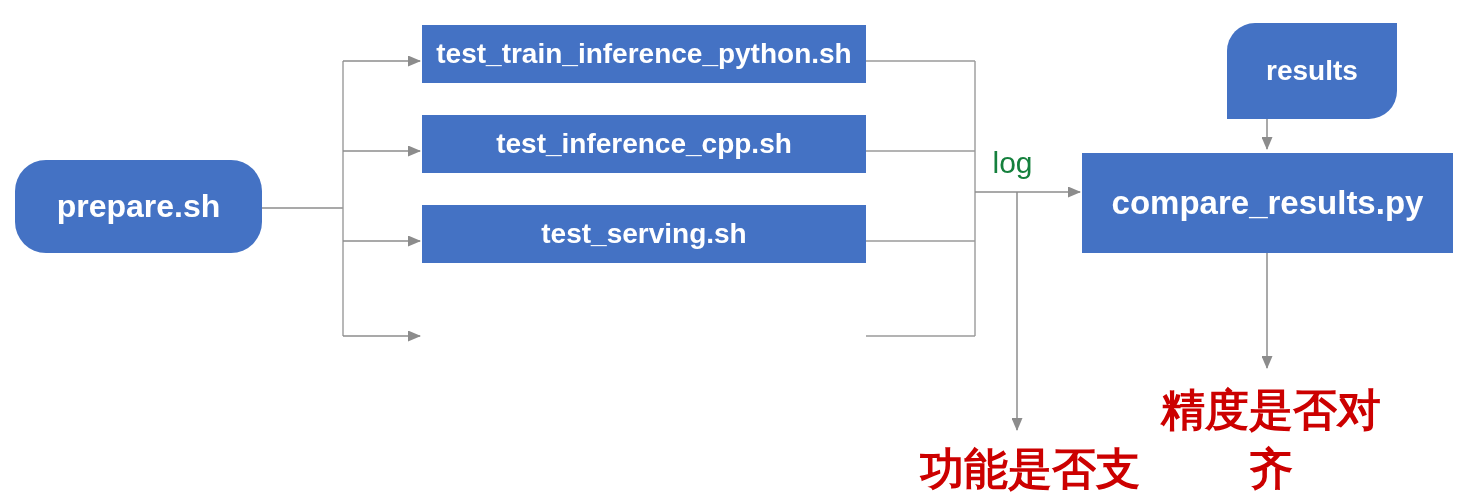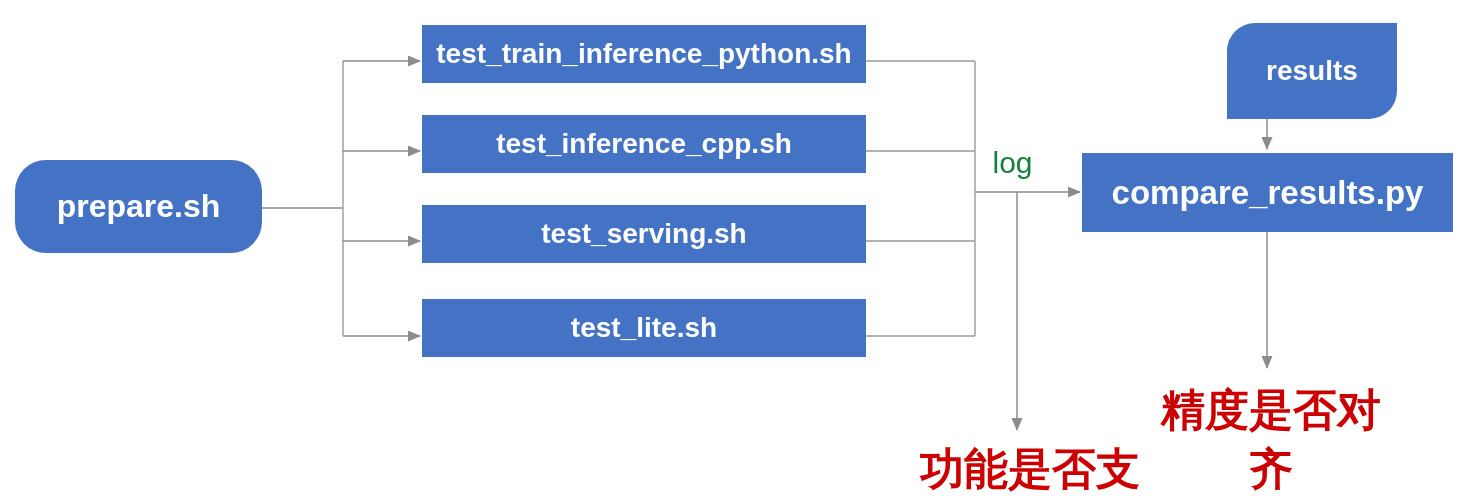--- a/index.html
+++ b/index.html
@@ -51,21 +51,21 @@
   .node-test-4 { top: 299px; }
   .node-results {
     left: 1183px; top: 23px;
     width: 170px; height: 96px;
     font-size: 28px;
     border-radius: 28px 0 28px 0;
     margin-left: 44px;
   }
   .node-compare {
     left: 1082px; top: 153px;
-    width: 371px; height: 79px;
+    width: 371px; height: 100px;
     font-size: 33px;
   }
   .edge-label-log {
     position: absolute;
     left: 960px; top: 146px;
     width: 105px;
     font-size: 30px;
     color: #15803d;
     text-align: center;
   }
@@ -122,23 +122,20 @@
 
   <div class="node node-test node-test-1">
     <span>test_train_inference_python.sh</span>
   </div>
   <div class="node node-test node-test-2">
     <span>test_inference_cpp.sh</span>
   </div>
   <div class="node node-test node-test-3">
     <span>test_serving.sh</span>
   </div>
-  <div class="node node-test node-test-4">
-    <span>test_lite.sh</span>
-  </div>
 
   <div class="node node-results">
     <span>results</span>
   </div>
 
   <div class="node node-compare">
     <span>compare_results.py</span>
   </div>
 
   <div class="edge-label-log">log</div>

